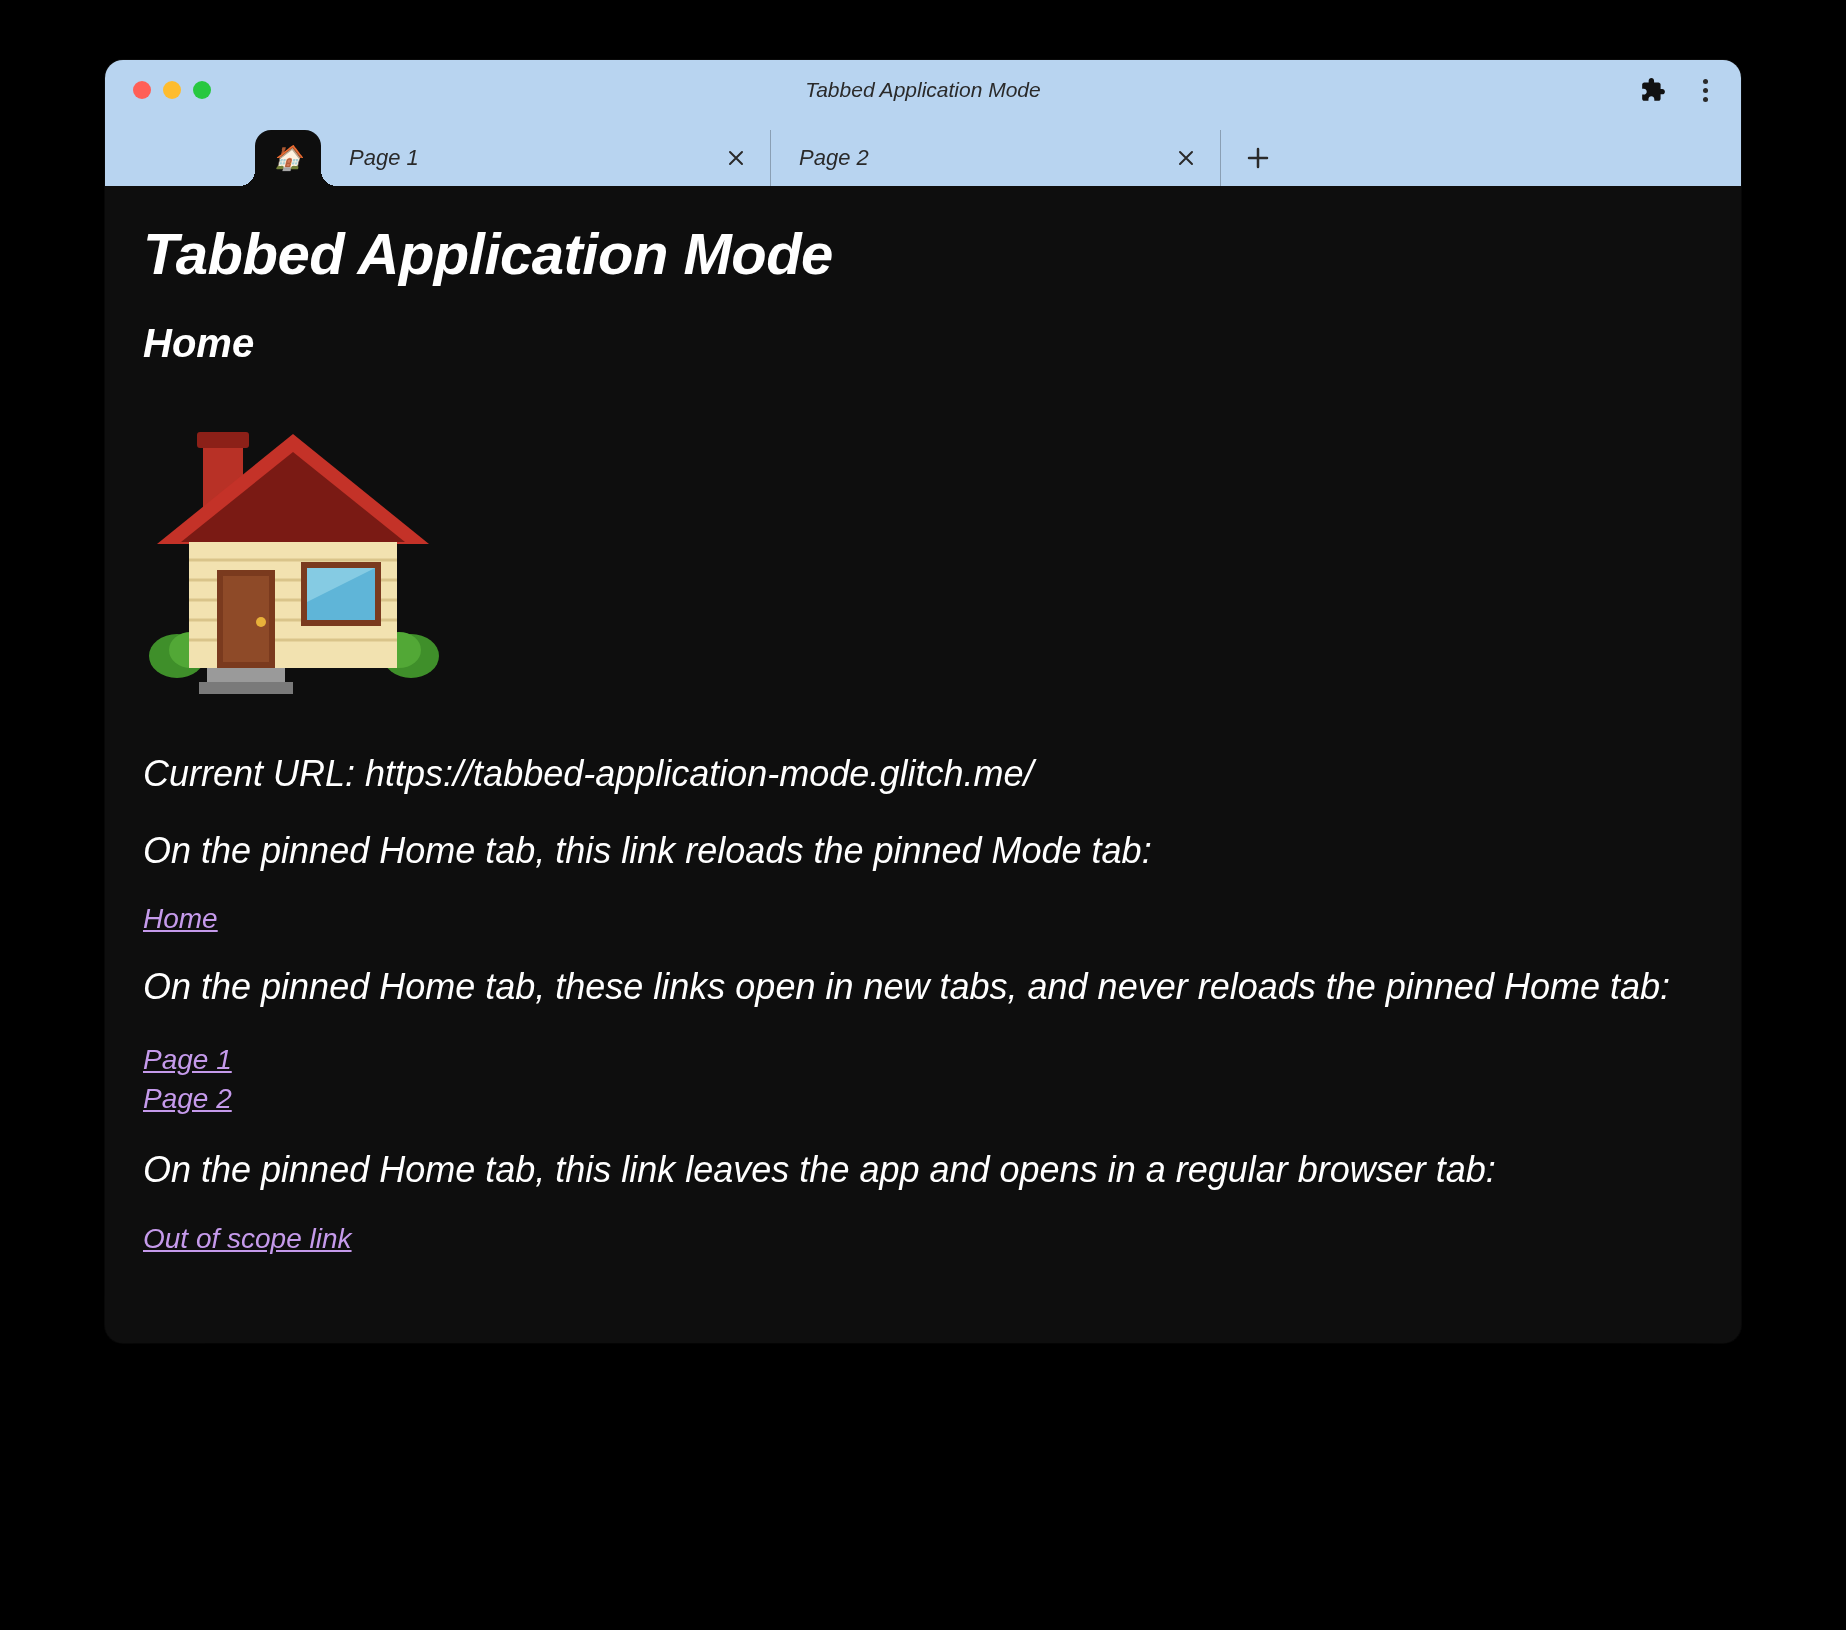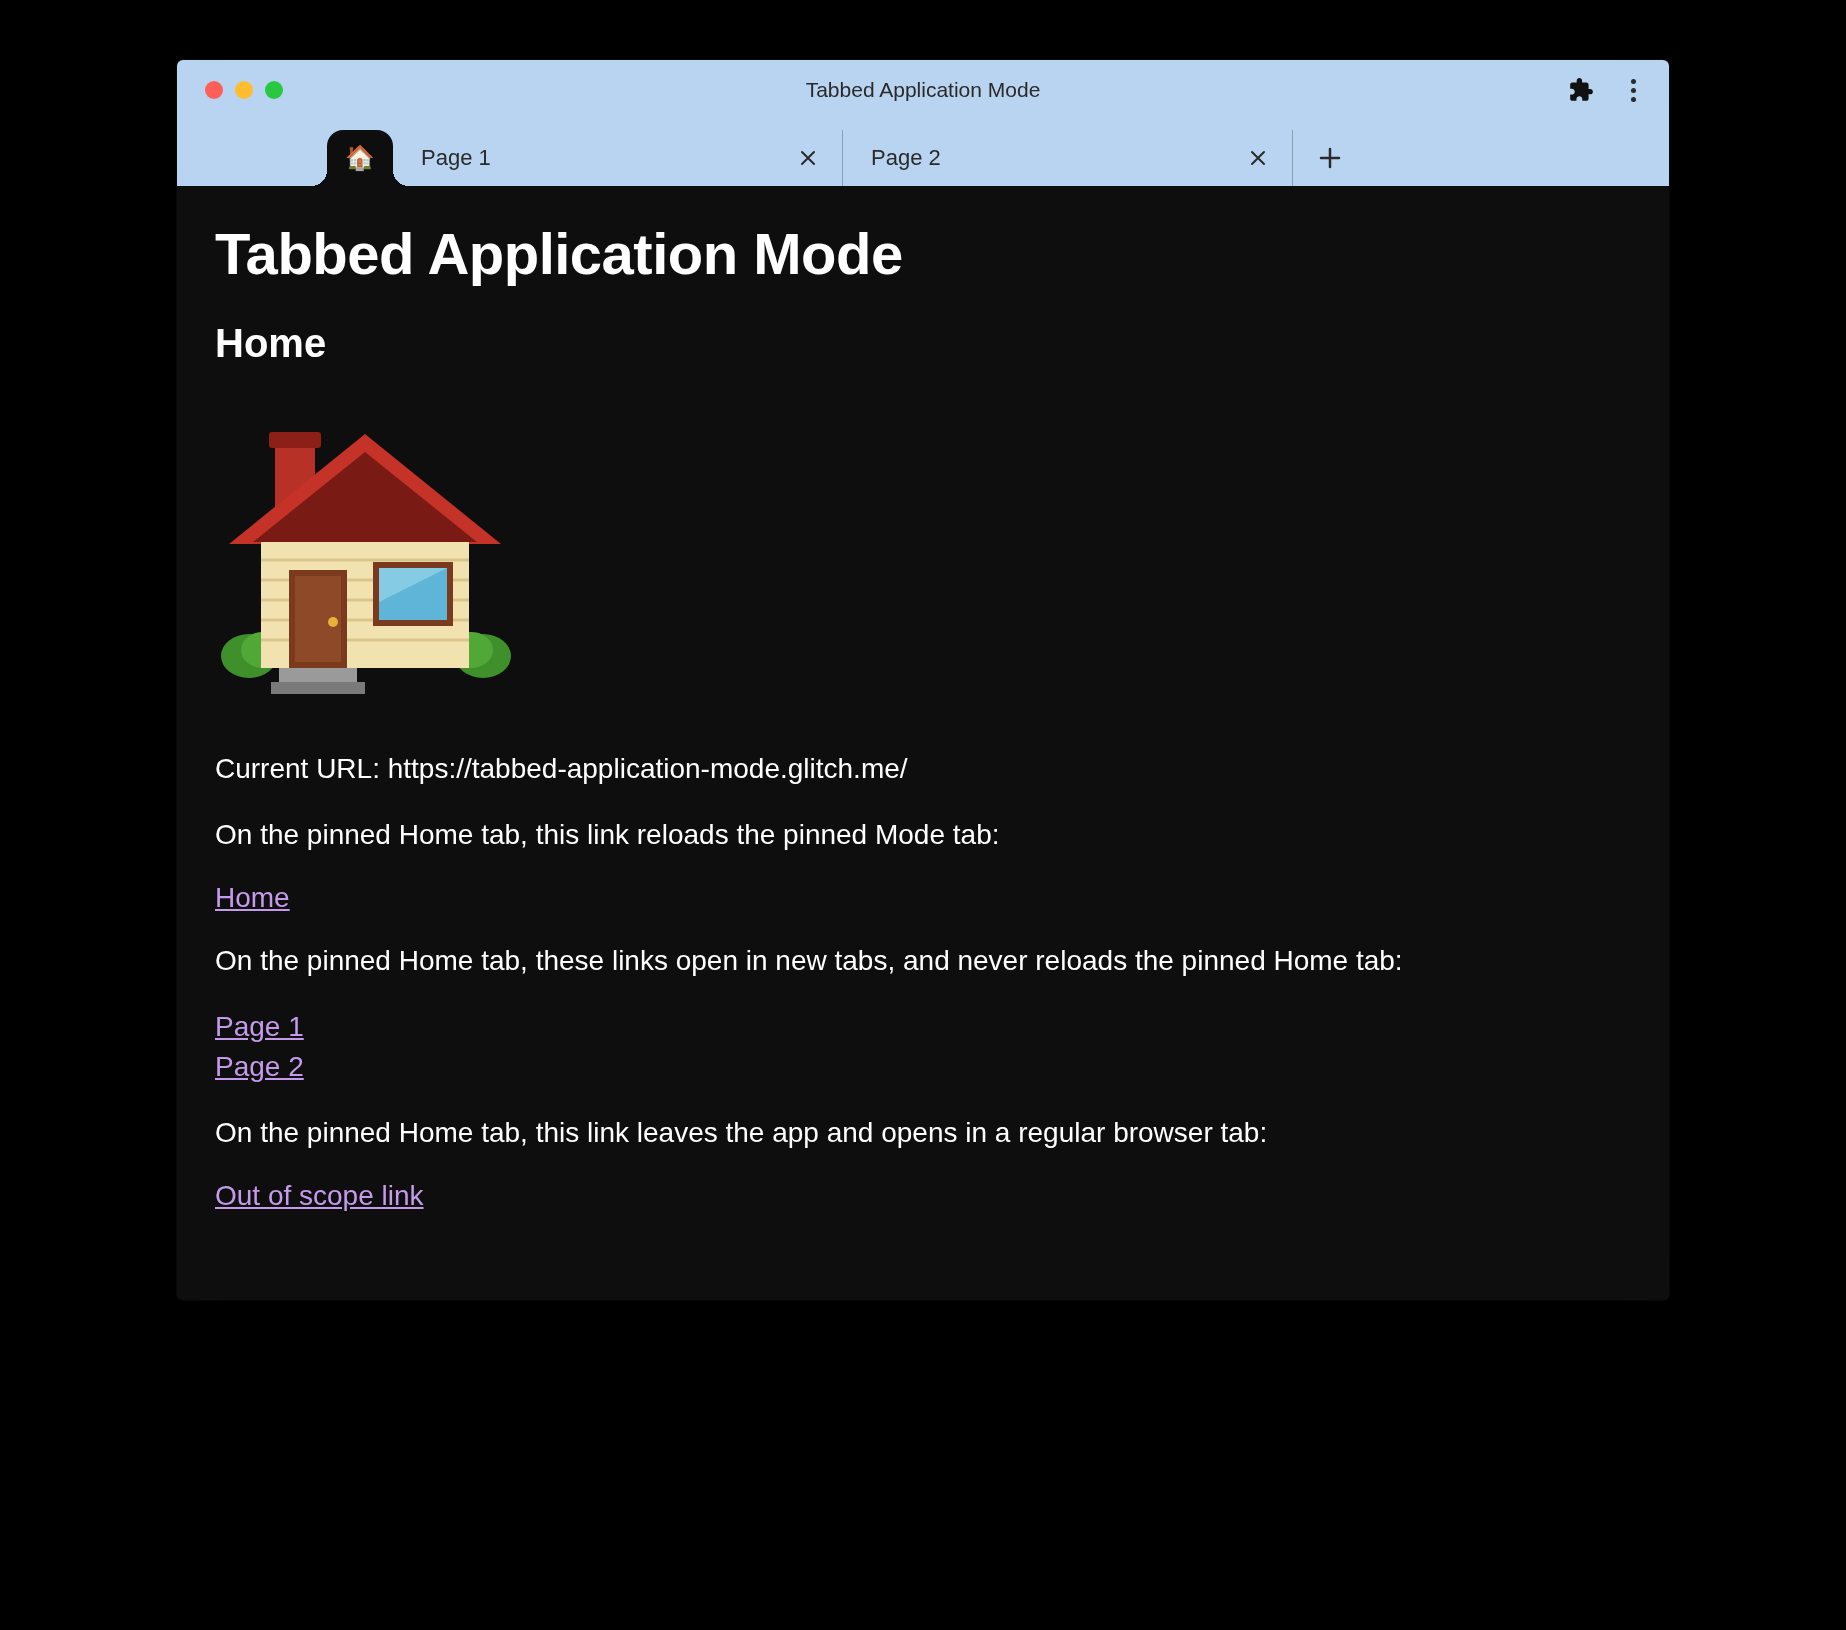--- a/index.html
+++ b/index.html
@@ -12,25 +12,26 @@
       background: #000;
       font-family: -apple-system, BlinkMacSystemFont, "Segoe UI", Helvetica, Arial, sans-serif;
       display: flex;
       justify-content: center;
       align-items: flex-start;
       padding: 60px 40px;
       min-height: 100vh;
     }
 
     .window {
-      width: 1492px;
+      width: 1636px;
       background: #0e0e0e;
-      border-radius: 6px;
+      border-radius: 18px;
       overflow: hidden;
       box-shadow: 0 30px 80px rgba(0,0,0,0.8), 0 0 0 1px rgba(255,255,255,0.05);
+      font-style: italic;
     }
 
     .titlebar {
       background: #b8d4f0;
       height: 126px;
       position: relative;
     }
 
     .titlebar-top {
       height: 60px;
@@ -206,21 +207,21 @@
     .hero-icon {
       margin-bottom: 48px;
       width: 300px;
       height: 300px;
       display: flex;
       align-items: center;
       justify-content: center;
     }
 
     .content p {
-      font-size: 28px;
+      font-size: 36px;
       line-height: 1.35;
       margin-bottom: 28px;
       font-weight: 400;
     }
 
     .content a {
       color: #c59aeb;
       text-decoration: underline;
       font-size: 28px;
     }

